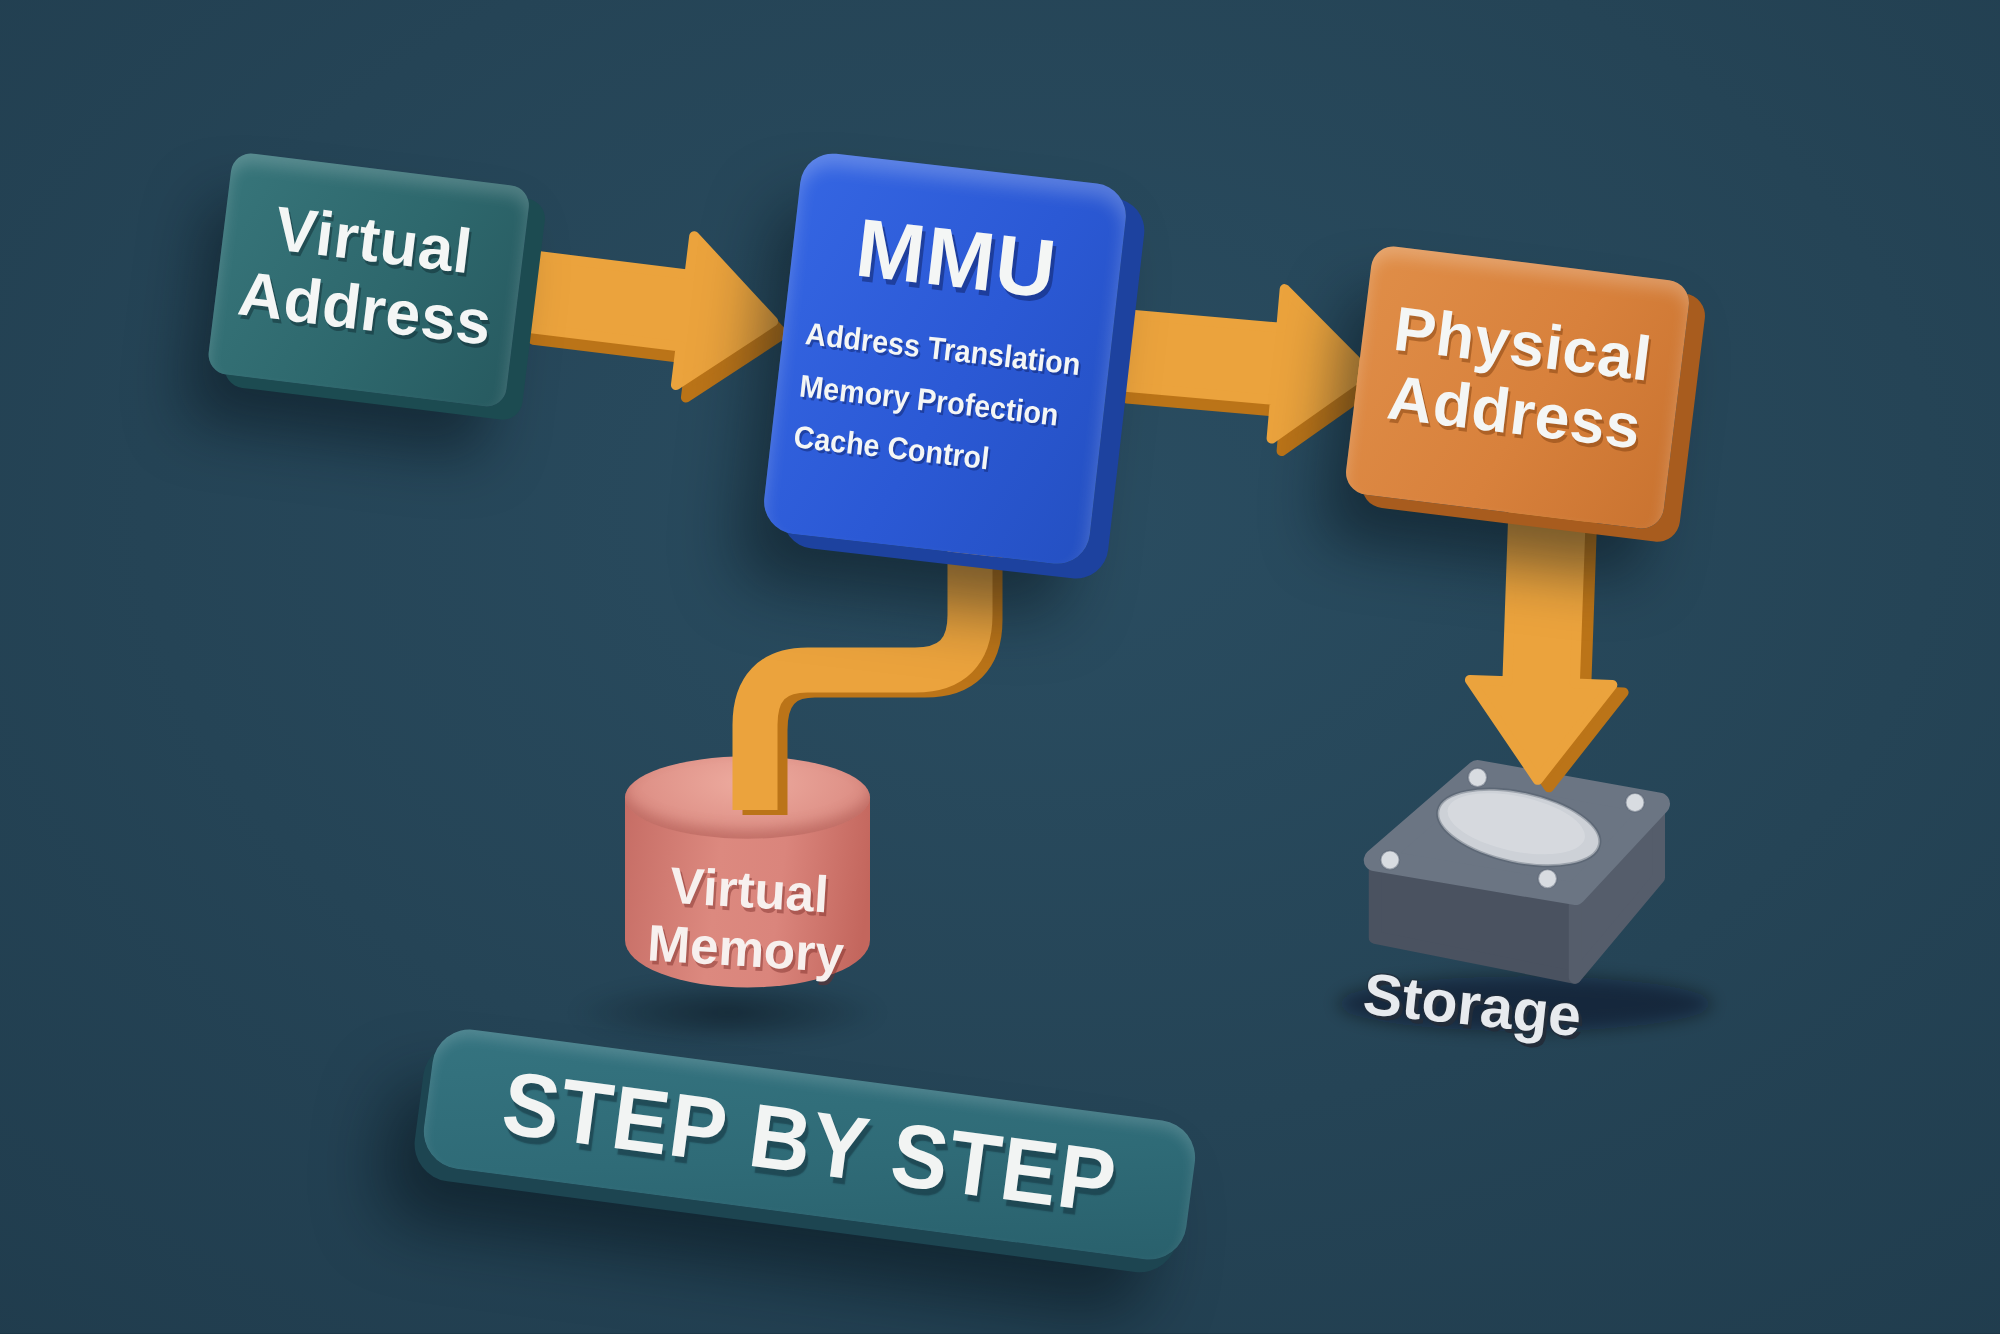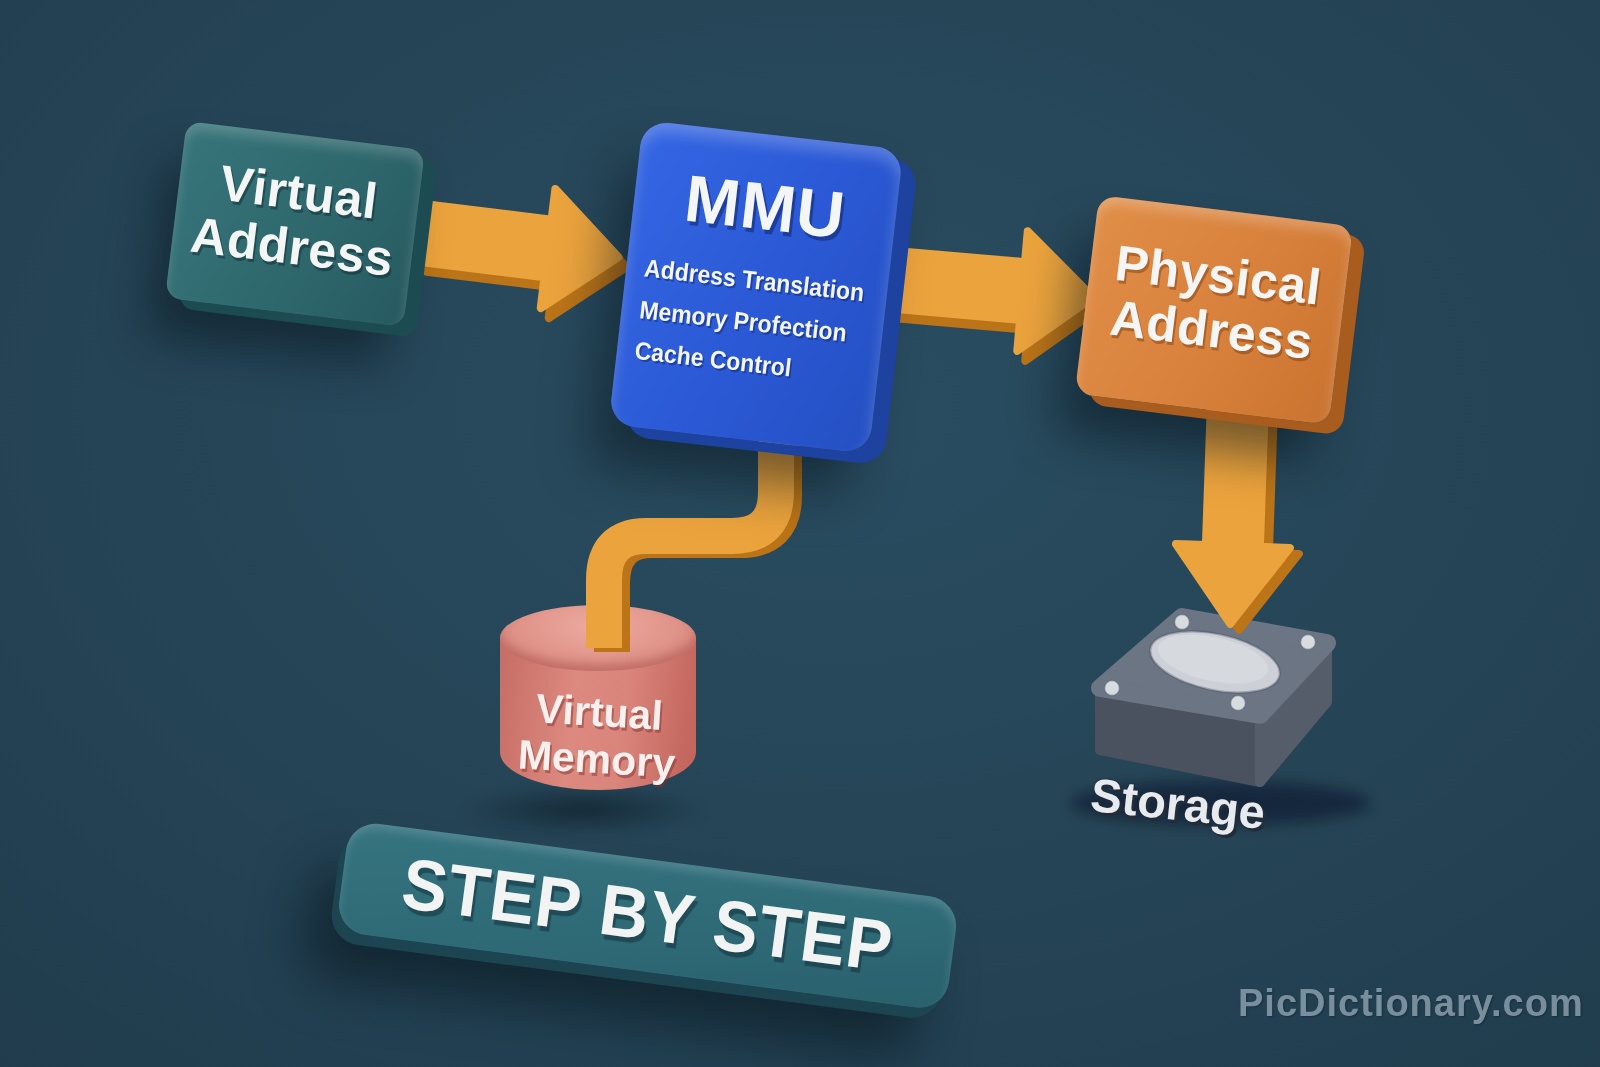--- a/index.html
+++ b/index.html
@@ -196,15 +196,14 @@
       <span>Address</span>
     </div>
   </div>
 
   <div class="storage-label">Storage</div>
 
   <div class="banner">
     <div class="banner-text">STEP BY STEP</div>
   </div>
 
-  <div class="watermark">PicDictionary.com</div>
 
 </div>
 
 </body></html>

